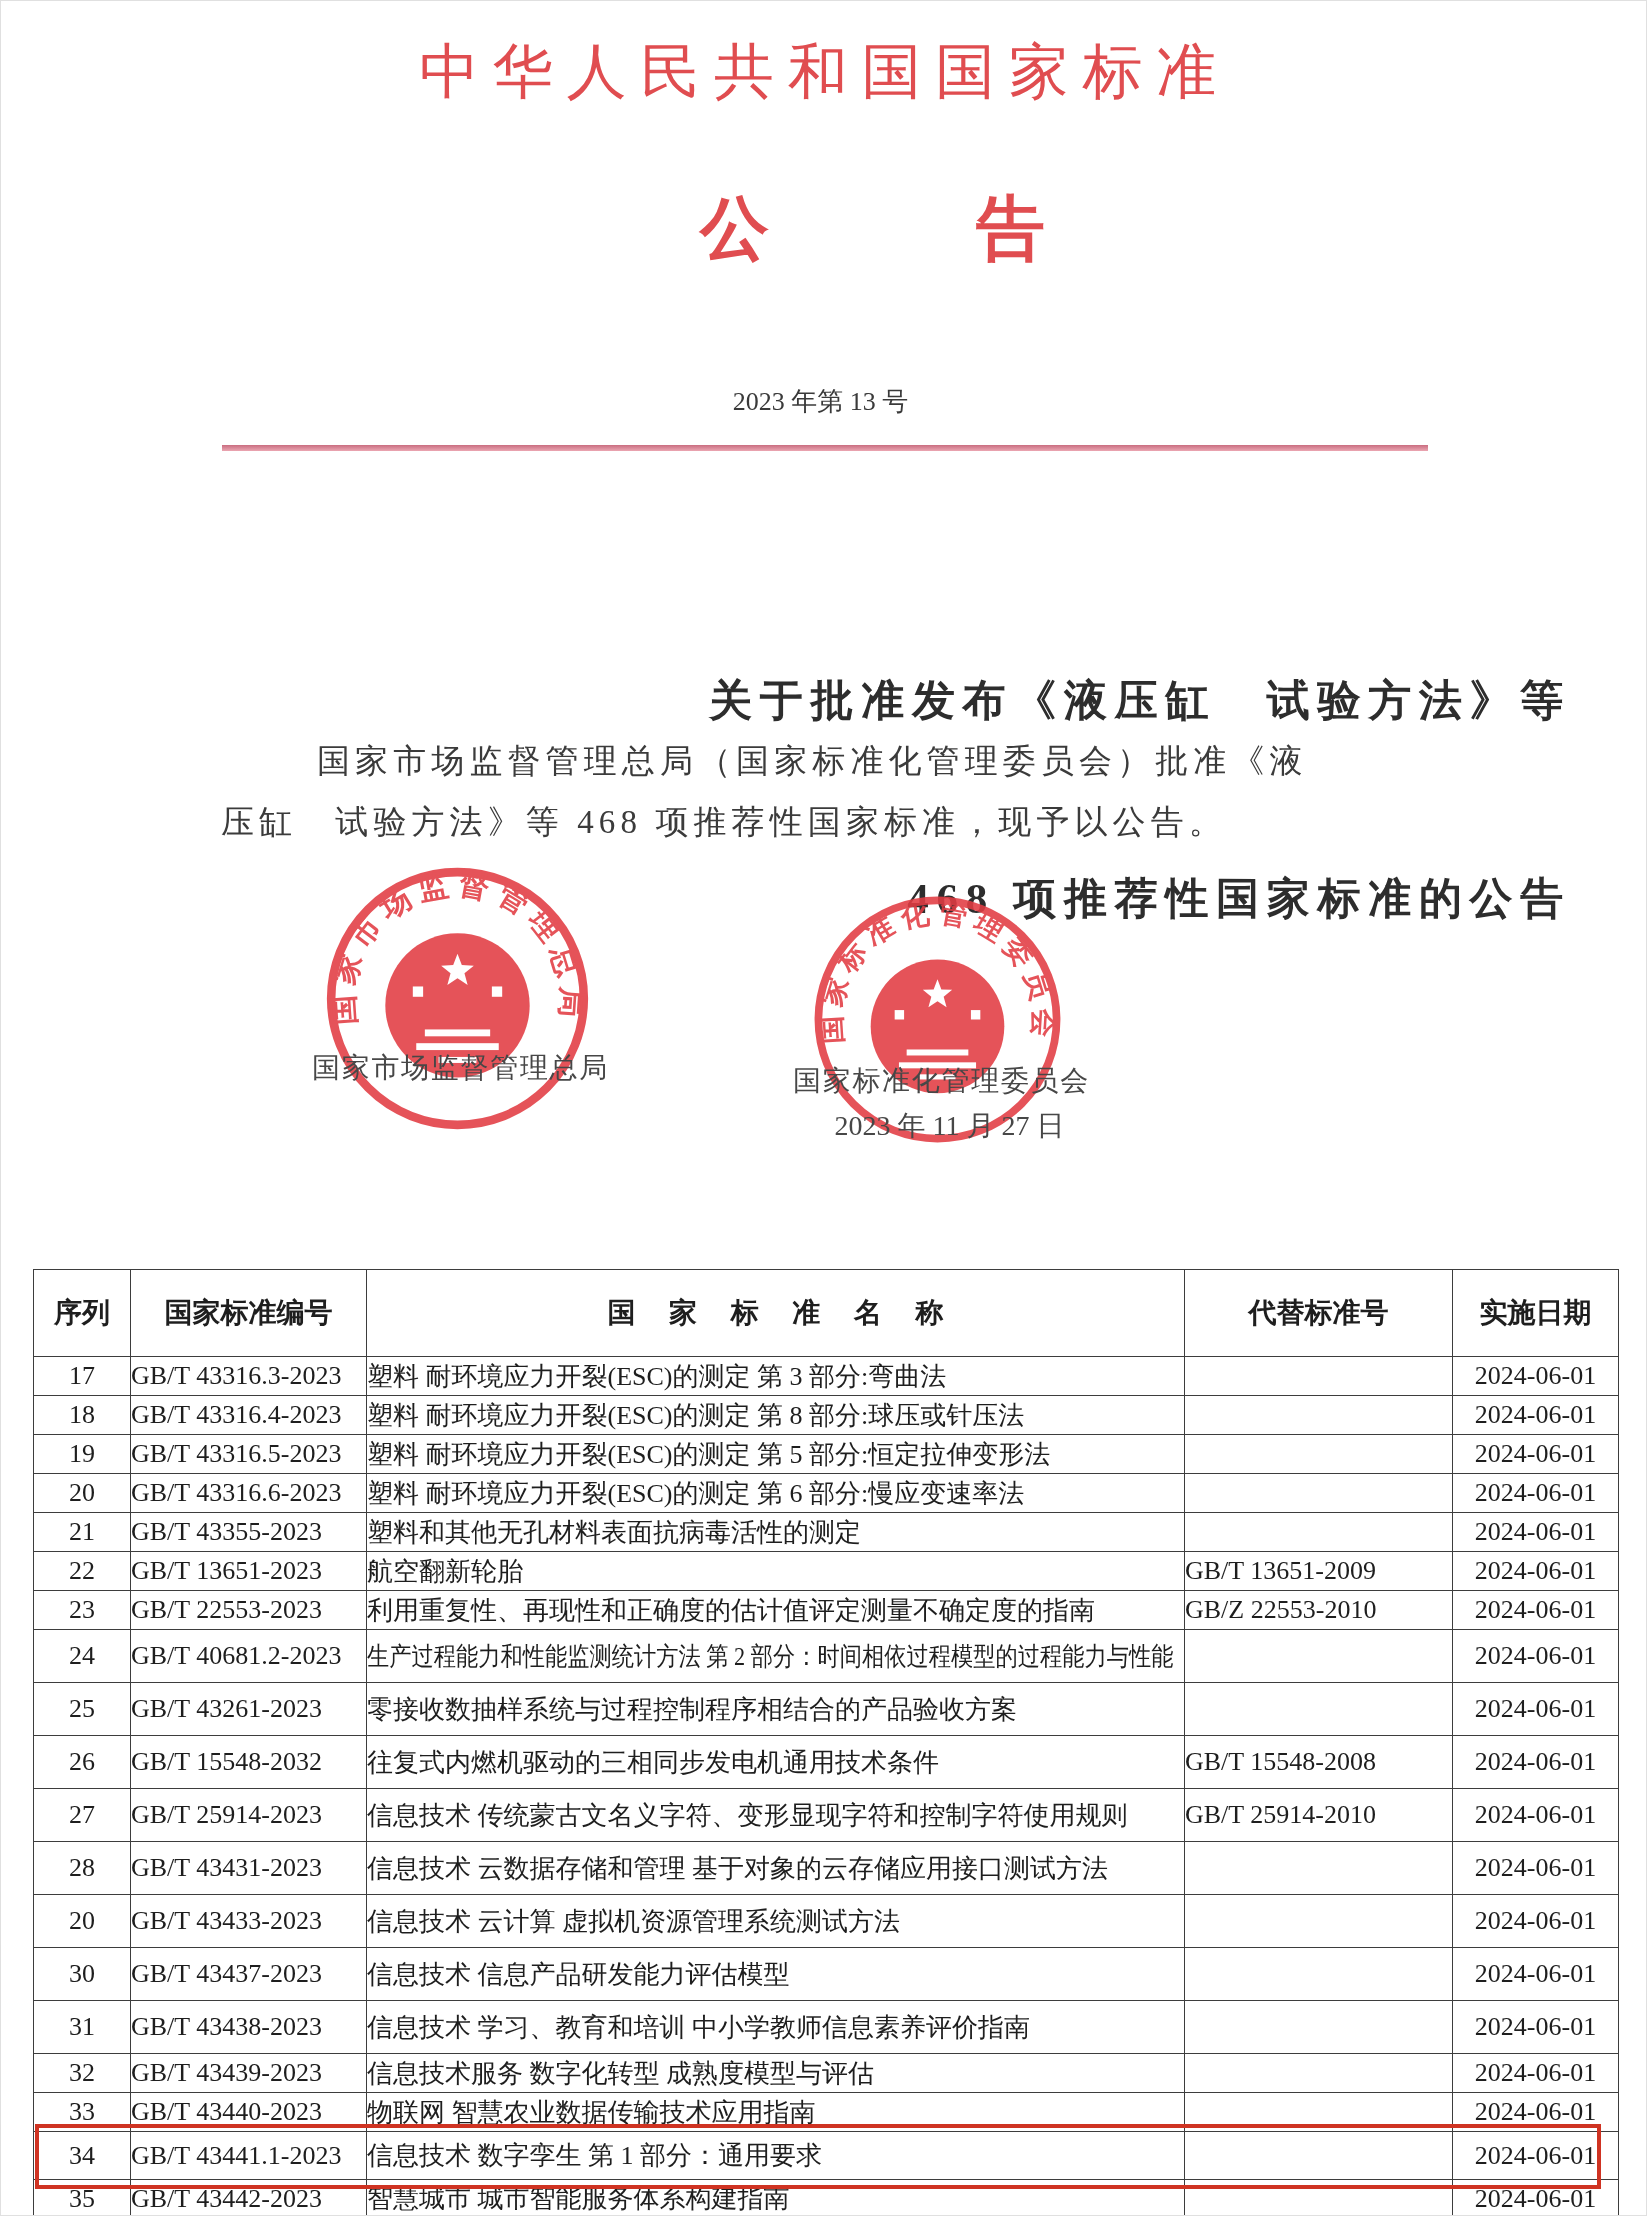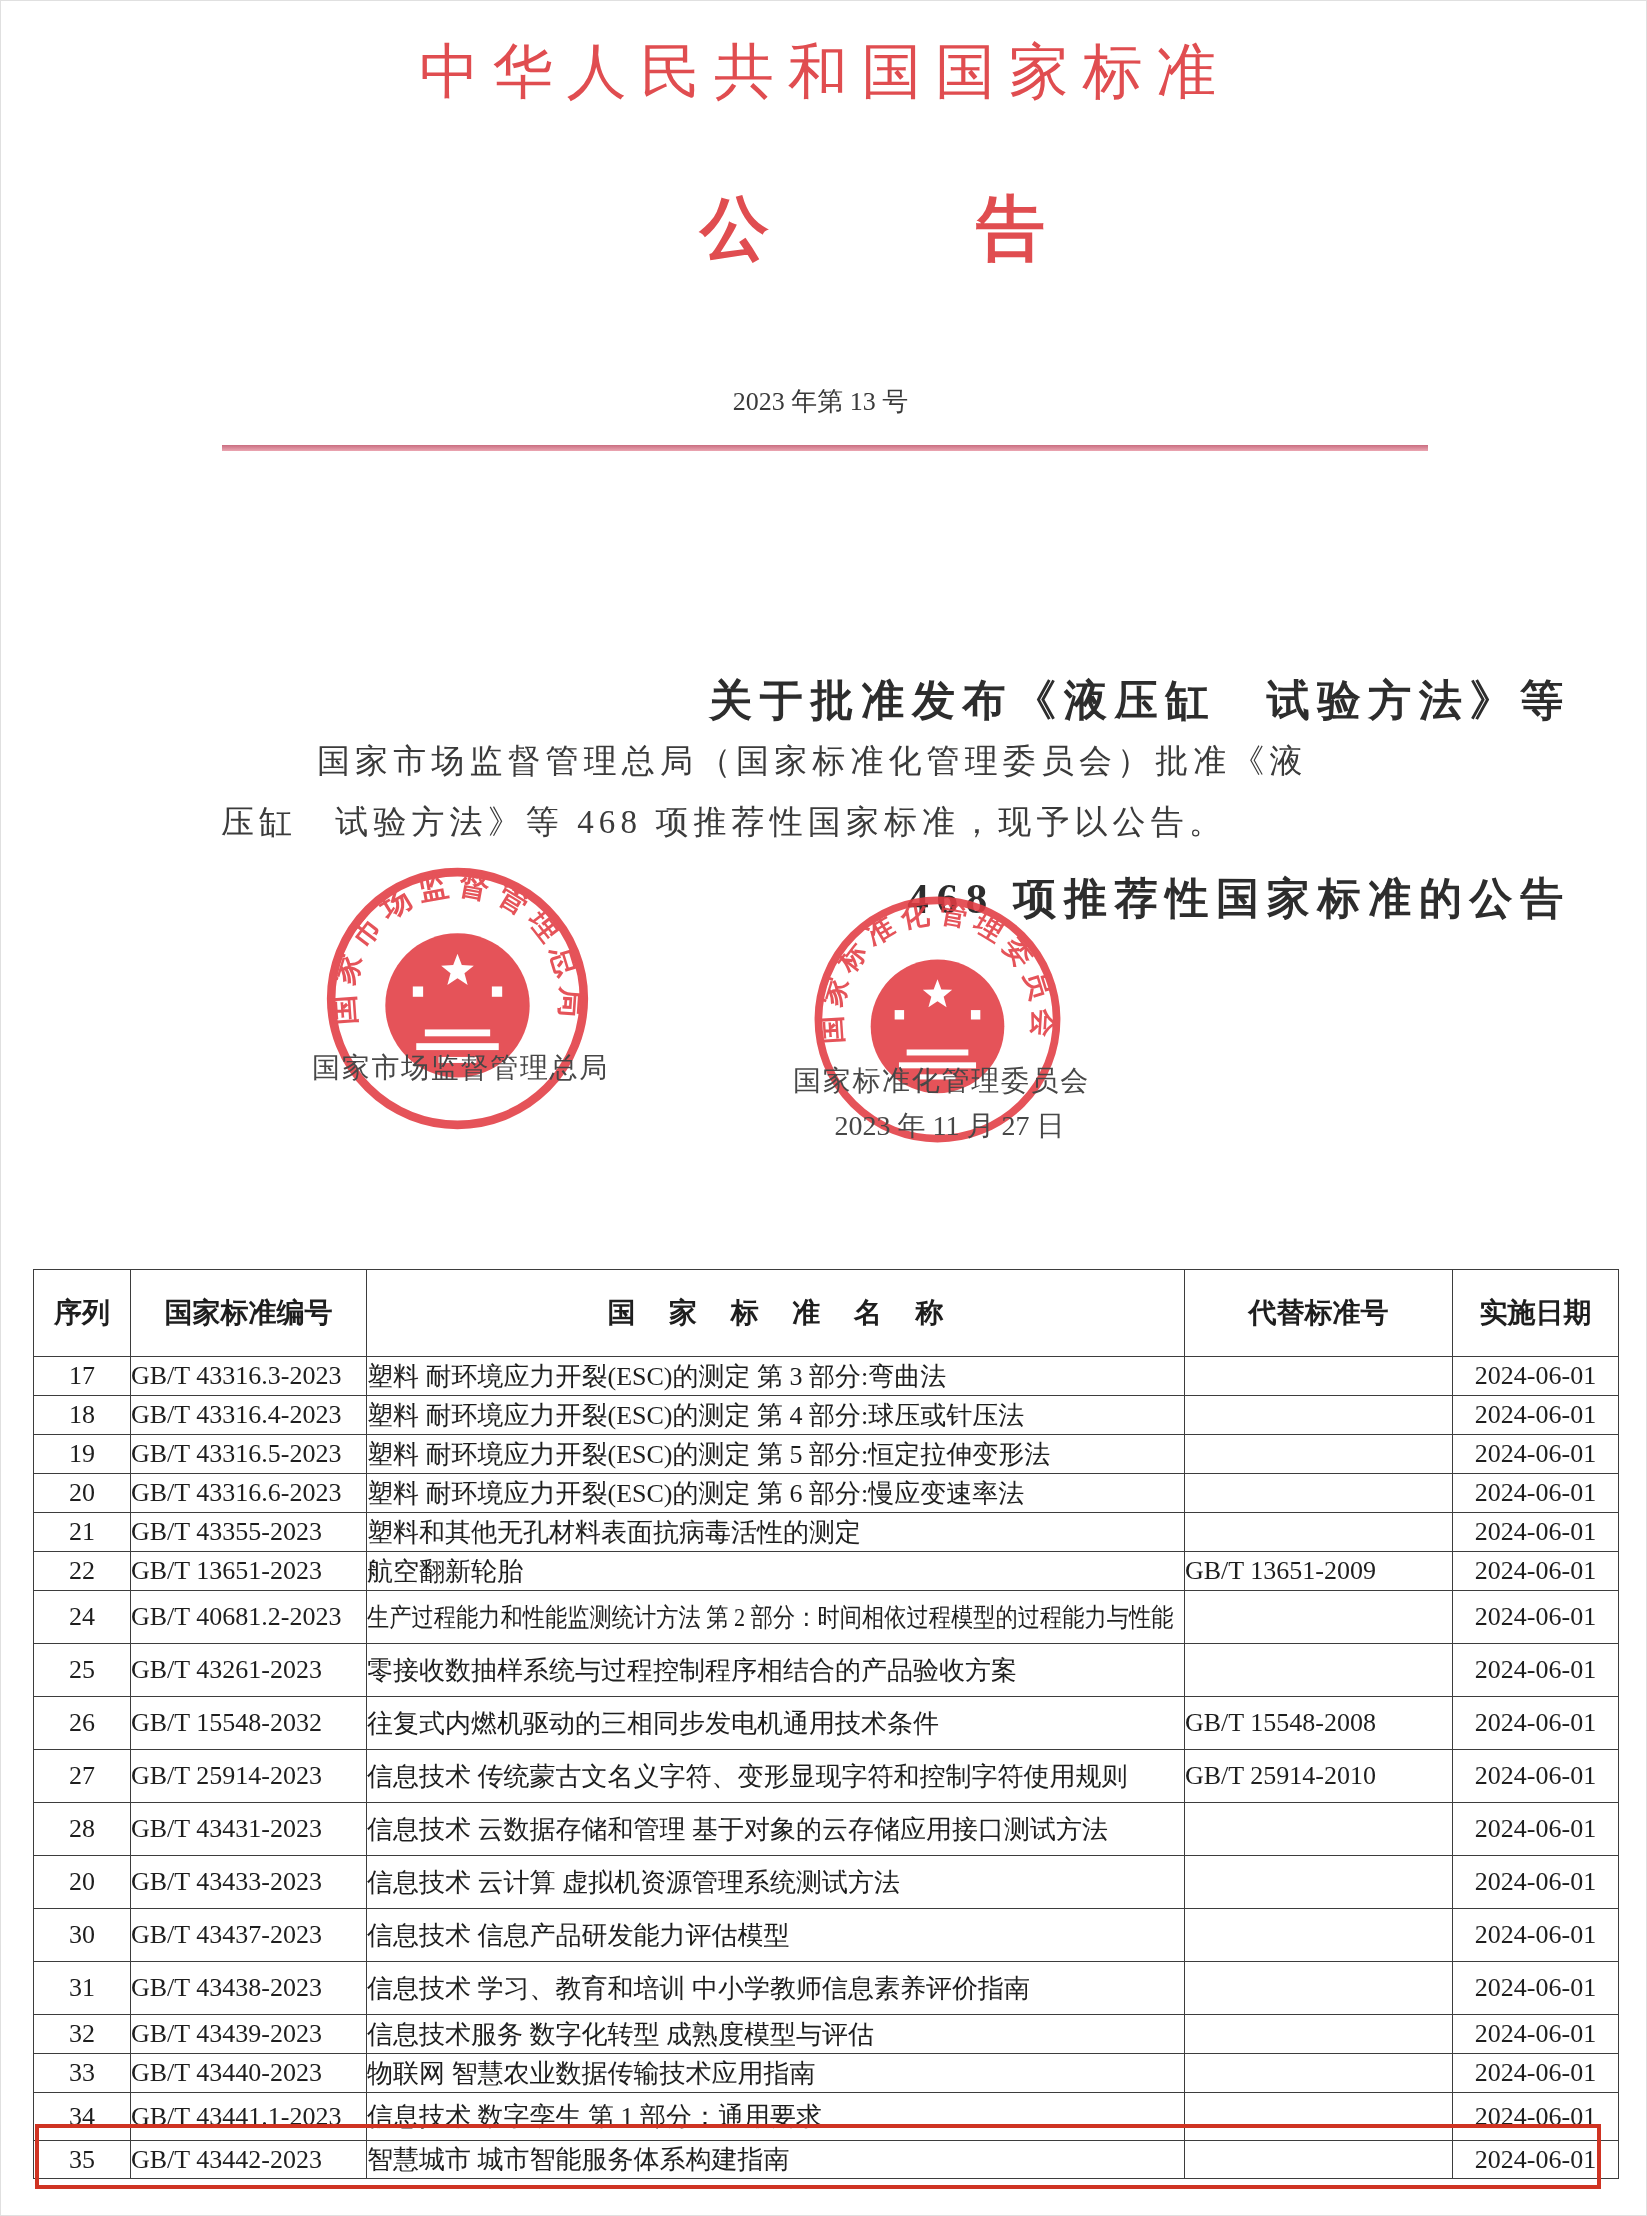--- a/index.html
+++ b/index.html
@@ -124,21 +124,21 @@
         <tr style="height: 39px;">
           <td class="cell-seq"><span class="fit">17</span></td>
           <td class="cell-code"><span class="fit">GB/T 43316.3-2023</span></td>
           <td class="cell-name"><span class="fit">塑料 耐环境应力开裂(ESC)的测定 第 3 部分:弯曲法</span></td>
           <td class="cell-replaces"><span class="fit"></span></td>
           <td class="cell-date"><span class="fit">2024-06-01</span></td>
         </tr>
         <tr style="height: 39px;">
           <td class="cell-seq"><span class="fit">18</span></td>
           <td class="cell-code"><span class="fit">GB/T 43316.4-2023</span></td>
-          <td class="cell-name"><span class="fit">塑料 耐环境应力开裂(ESC)的测定 第 4 部分:球压或针压法</span></td>
+          <td class="cell-name"><span class="fit">塑料 耐环境应力开裂(ESC)的测定 第 8 部分:球压或针压法</span></td>
           <td class="cell-replaces"><span class="fit"></span></td>
           <td class="cell-date"><span class="fit">2024-06-01</span></td>
         </tr>
         <tr style="height: 39px;">
           <td class="cell-seq"><span class="fit">19</span></td>
           <td class="cell-code"><span class="fit">GB/T 43316.5-2023</span></td>
           <td class="cell-name"><span class="fit">塑料 耐环境应力开裂(ESC)的测定 第 5 部分:恒定拉伸变形法</span></td>
           <td class="cell-replaces"><span class="fit"></span></td>
           <td class="cell-date"><span class="fit">2024-06-01</span></td>
         </tr>
@@ -156,20 +156,27 @@
           <td class="cell-replaces"><span class="fit"></span></td>
           <td class="cell-date"><span class="fit">2024-06-01</span></td>
         </tr>
         <tr style="height: 39px;">
           <td class="cell-seq"><span class="fit">22</span></td>
           <td class="cell-code"><span class="fit">GB/T 13651-2023</span></td>
           <td class="cell-name"><span class="fit">航空翻新轮胎</span></td>
           <td class="cell-replaces"><span class="fit">GB/T 13651-2009</span></td>
           <td class="cell-date"><span class="fit">2024-06-01</span></td>
         </tr>
+        <tr style="height: 39px;">
+          <td class="cell-seq"><span class="fit">23</span></td>
+          <td class="cell-code"><span class="fit">GB/T 22553-2023</span></td>
+          <td class="cell-name"><span class="fit">利用重复性、再现性和正确度的估计值评定测量不确定度的指南</span></td>
+          <td class="cell-replaces"><span class="fit">GB/Z 22553-2010</span></td>
+          <td class="cell-date"><span class="fit">2024-06-01</span></td>
+        </tr>
         <tr style="height: 53px;">
           <td class="cell-seq"><span class="fit">24</span></td>
           <td class="cell-code"><span class="fit">GB/T 40681.2-2023</span></td>
           <td class="cell-name"><span class="fit" style="transform: scaleX(0.855699); transform-origin: left center;">生产过程能力和性能监测统计方法 第 2 部分：时间相依过程模型的过程能力与性能</span></td>
           <td class="cell-replaces"><span class="fit"></span></td>
           <td class="cell-date"><span class="fit">2024-06-01</span></td>
         </tr>
         <tr style="height: 53px;">
           <td class="cell-seq"><span class="fit">25</span></td>
           <td class="cell-code"><span class="fit">GB/T 43261-2023</span></td>

